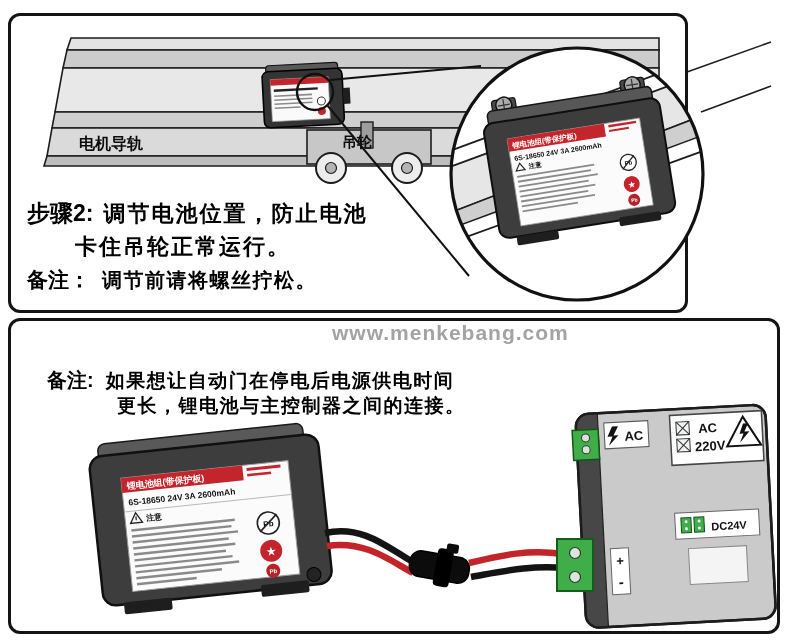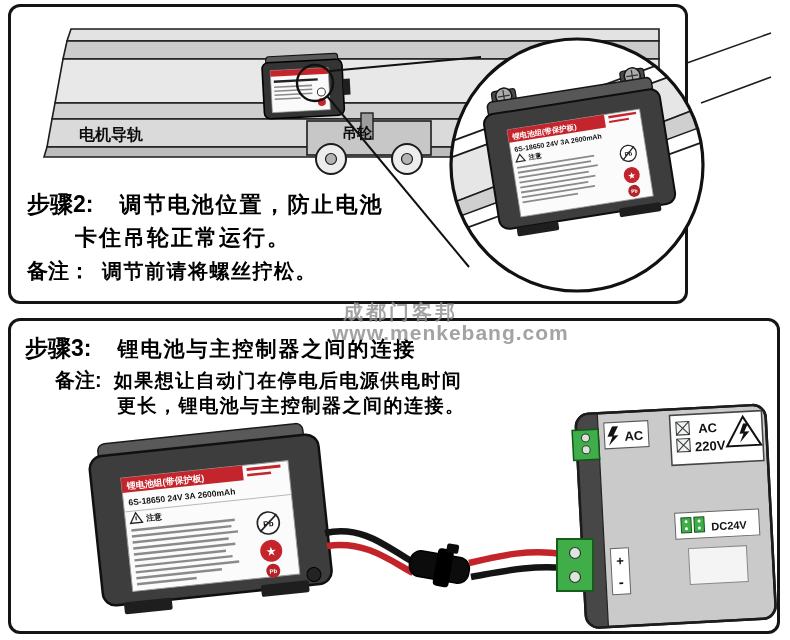--- a/index.html
+++ b/index.html
@@ -1,24 +1,24 @@
 <!DOCTYPE html>
 <html><head>
 <meta charset="utf-8">
 <style>
   html,body{margin:0;padding:0;background:#ffffff;}
   #page{position:relative;width:790px;height:640px;background:#ffffff;overflow:hidden;
         font-family:"Liberation Sans",sans-serif;}
   .panel{position:absolute;background:#ffffff;border:3px solid #141414;border-radius:12px;box-sizing:border-box;}
-  #panel1{left:8px;top:4px;width:680px;height:300px;padding-left:17px;}
+  #panel1{left:8px;top:13px;width:680px;height:300px;padding-left:17px;}
   #panel2{left:8px;top:318px;width:772px;height:316px;}
   svg.art{position:absolute;left:0;top:0;display:block;}
   svg text{font-family:"Liberation Sans",sans-serif;}
   .txt{position:absolute;white-space:nowrap;color:#000;font-weight:bold;}
-  .step-label{font-size:23px;margin-right:26px;}
+  .step-label{font-size:23px;margin-right:10px;}
   .step-body{font-size:22px;letter-spacing:2px;}
   .note-label{font-size:21px;margin-right:12px;}
   .note-body{font-size:20px;letter-spacing:1.5px;}
   .wm{position:absolute;color:#8f8f8f;font-weight:bold;opacity:.82;z-index:6;white-space:nowrap;letter-spacing:1px;}
   #wm1{left:343px;top:299px;font-size:20px;letter-spacing:3px;}
   #wm2{left:332px;top:321px;font-size:21px;}
 </style>
 </head>
 <body>
 
@@ -256,27 +256,23 @@
       <path d="M 458,242 C 492,234 518,228 552,233" fill="none" stroke="#c3242a" stroke-width="6.5"></path>
       <path d="M 460,256 C 494,250 520,244 554,247" fill="none" stroke="#141414" stroke-width="6.5"></path>
 
       <g>
         <rect x="546" y="218" width="36" height="52" fill="#3fae49" stroke="#175c1d" stroke-width="2"></rect>
         <circle cx="564" cy="232" r="5.5" fill="#dbe6db" stroke="#333333" stroke-width="1.2"></circle>
         <circle cx="564" cy="256" r="5.5" fill="#dbe6db" stroke="#333333" stroke-width="1.2"></circle>
       </g>
     </svg>
 
-    <div class="txt" style="left:14px;top:12px;">
-      <span class="step-label">步骤3:</span><span class="step-body" style="font-size:21px;">锂电池与主控制器之间的连接</span>
-    </div>
     <div class="txt" style="left:36px;top:46px;">
-      <span class="note-label" style="font-size:20px;margin-left:8px;">备注:</span><span class="note-body" style="font-size:19px;text-align:center;">如果想让自动门在停电后电源供电时间</span>
+      <span class="note-label" style="font-size:20px;">备注:</span><span class="note-body" style="font-size:19px;text-align:center;">如果想让自动门在停电后电源供电时间</span>
     </div>
     <div class="txt" style="left:106px;top:72px;">
       <span class="note-body" style="font-size:19px;">更长，锂电池与主控制器之间的连接。</span>
     </div>
   </div>
 
-  <div id="wm1" class="wm">成都门客邦</div>
   <div id="wm2" class="wm">www.menkebang.com</div>
 
 </div>
 
 </body></html>

